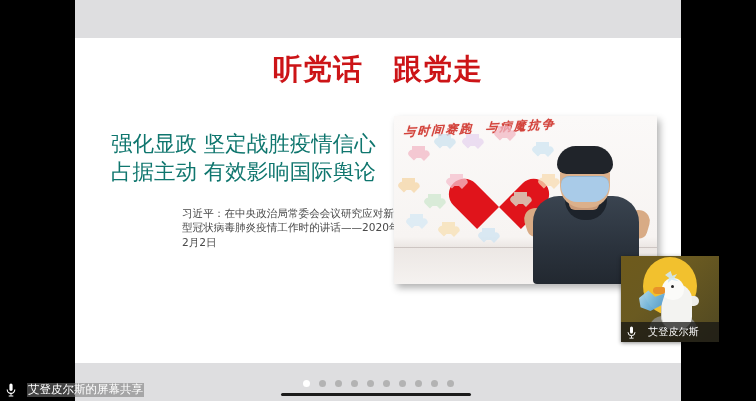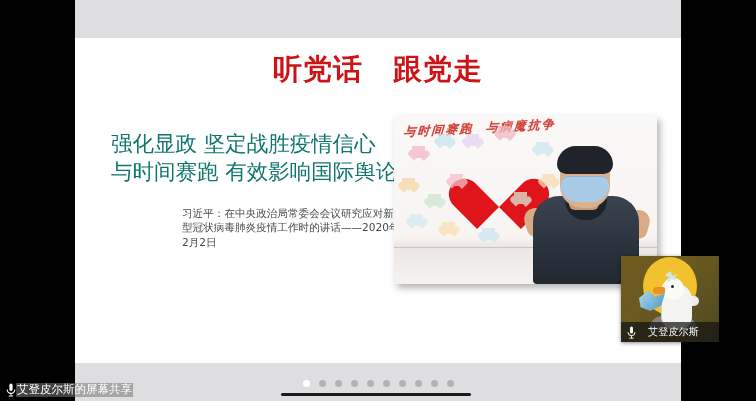--- a/index.html
+++ b/index.html
@@ -395,21 +395,21 @@
     letter-spacing: 0.2px;
   }
 
   
   .share-indicator {
     position: absolute;
     left: 4px;
     top: 381px;
     display: flex;
     align-items: flex-start;
-    gap: 0;
+    gap: 11px;
     padding: 2px 5px 2px 2px;
     background: rgba(115,115,115,0.78);
     border-radius: 3px;
   }
   .share-indicator.on-black {
     background: transparent;
   }
   .share-text {
     color: #ffffff;
     font-size: 11.5px;
@@ -427,21 +427,21 @@
 <div id="screen">
 
   <div class="share-viewport">
 
     <div class="slide">
 
       <div class="slide-title">听党话　跟党走</div>
 
       <div class="slogan-block">
         <div class="slogan-line">强化显政 坚定战胜疫情信心</div>
-        <div class="slogan-line">与时间赛跑 有效影响国际舆论</div>
+        <div class="slogan-line">占据主动 有效影响国际舆论</div>
       </div>
 
       <div class="attribution">习近平：在中央政治局常委会会议研究应对新型冠状病毒肺炎疫情工作时的讲话——2020年2月2日</div>
 
       <div class="photo">
         <div class="photo-wall"></div>
         <div class="photo-floorline"></div>
 
         <div class="photo-calligraphy">与时间赛跑  与病魔抗争</div>
 

